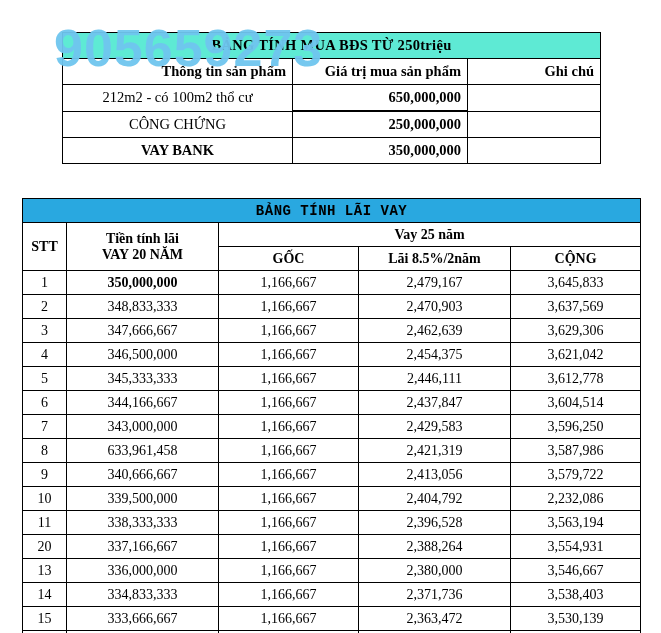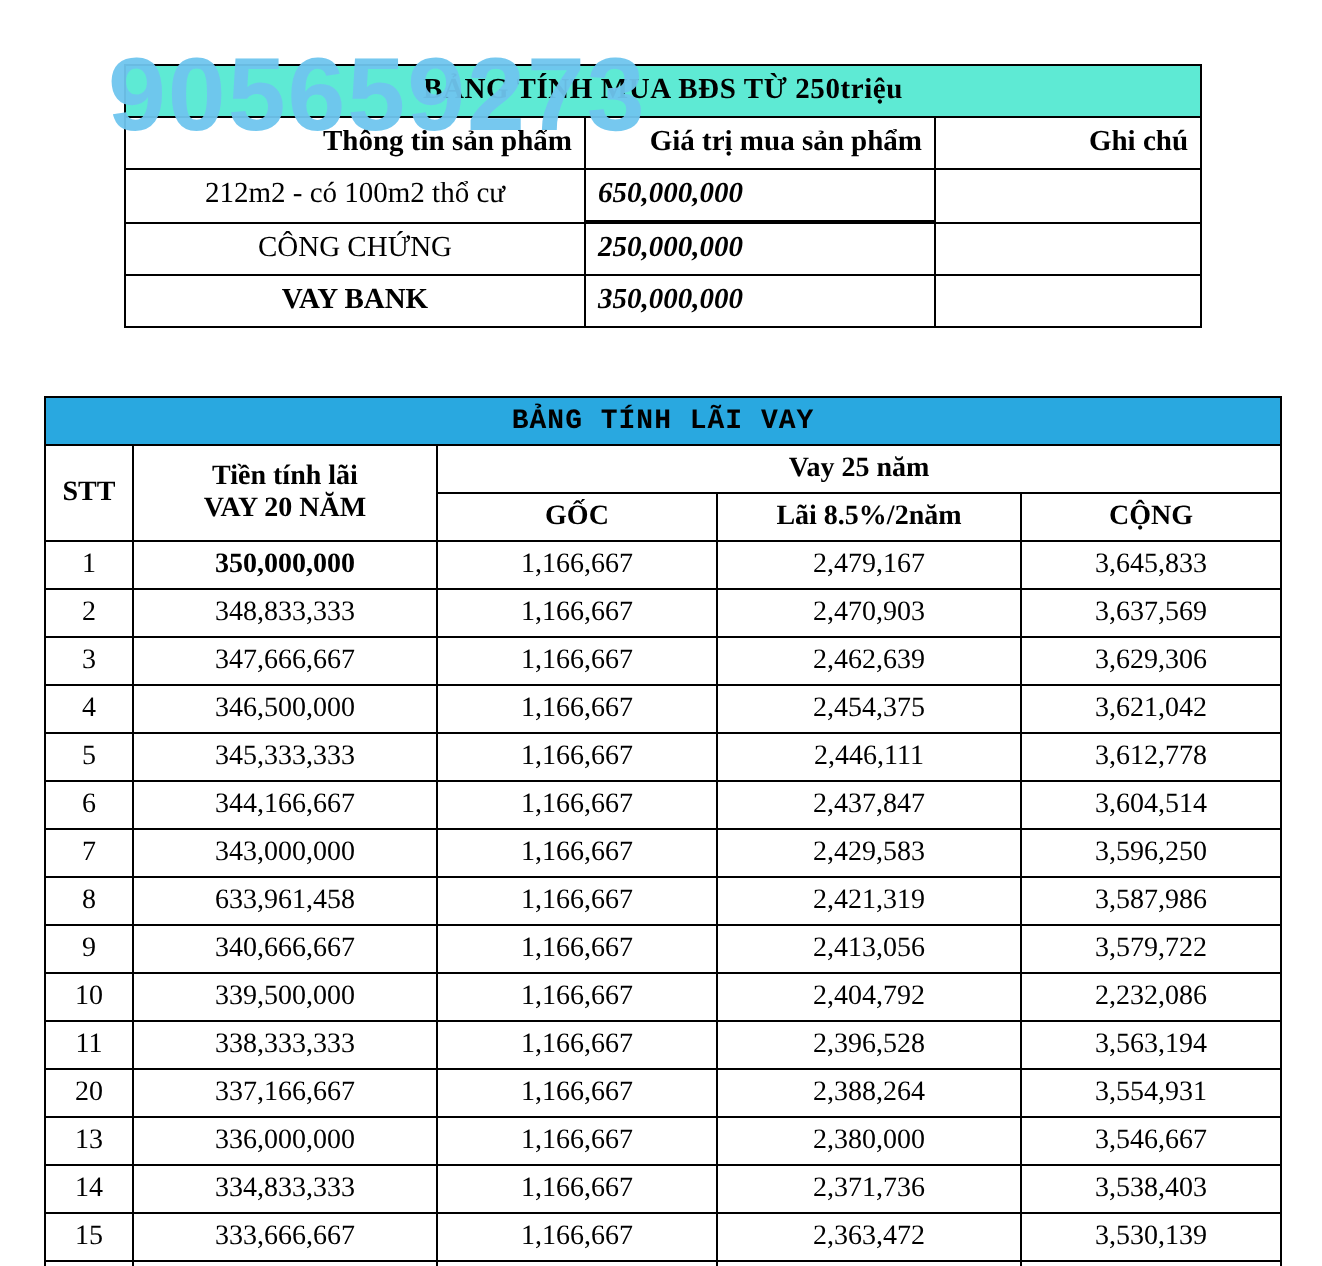--- a/index.html
+++ b/index.html
@@ -51,21 +51,21 @@
     font-weight: bold;
     font-size: 16.5px;
     text-align: center;
     letter-spacing: 0.3px;
   }
   .hdr {
     text-align: right;
     font-weight: bold;
   }
   .c { text-align: center; }
-  .r { padding-right: 10px; font-style: italic; }
+  .r { text-align: right; padding-right: 10px; }
   .b { font-weight: bold; }
   .u-thick { border-bottom: 2px solid #000 !important; }
 
   
   .main-table {
     position: absolute;
     left: 22px;
     top: 198px;
     width: 618px;
     border-collapse: collapse;

